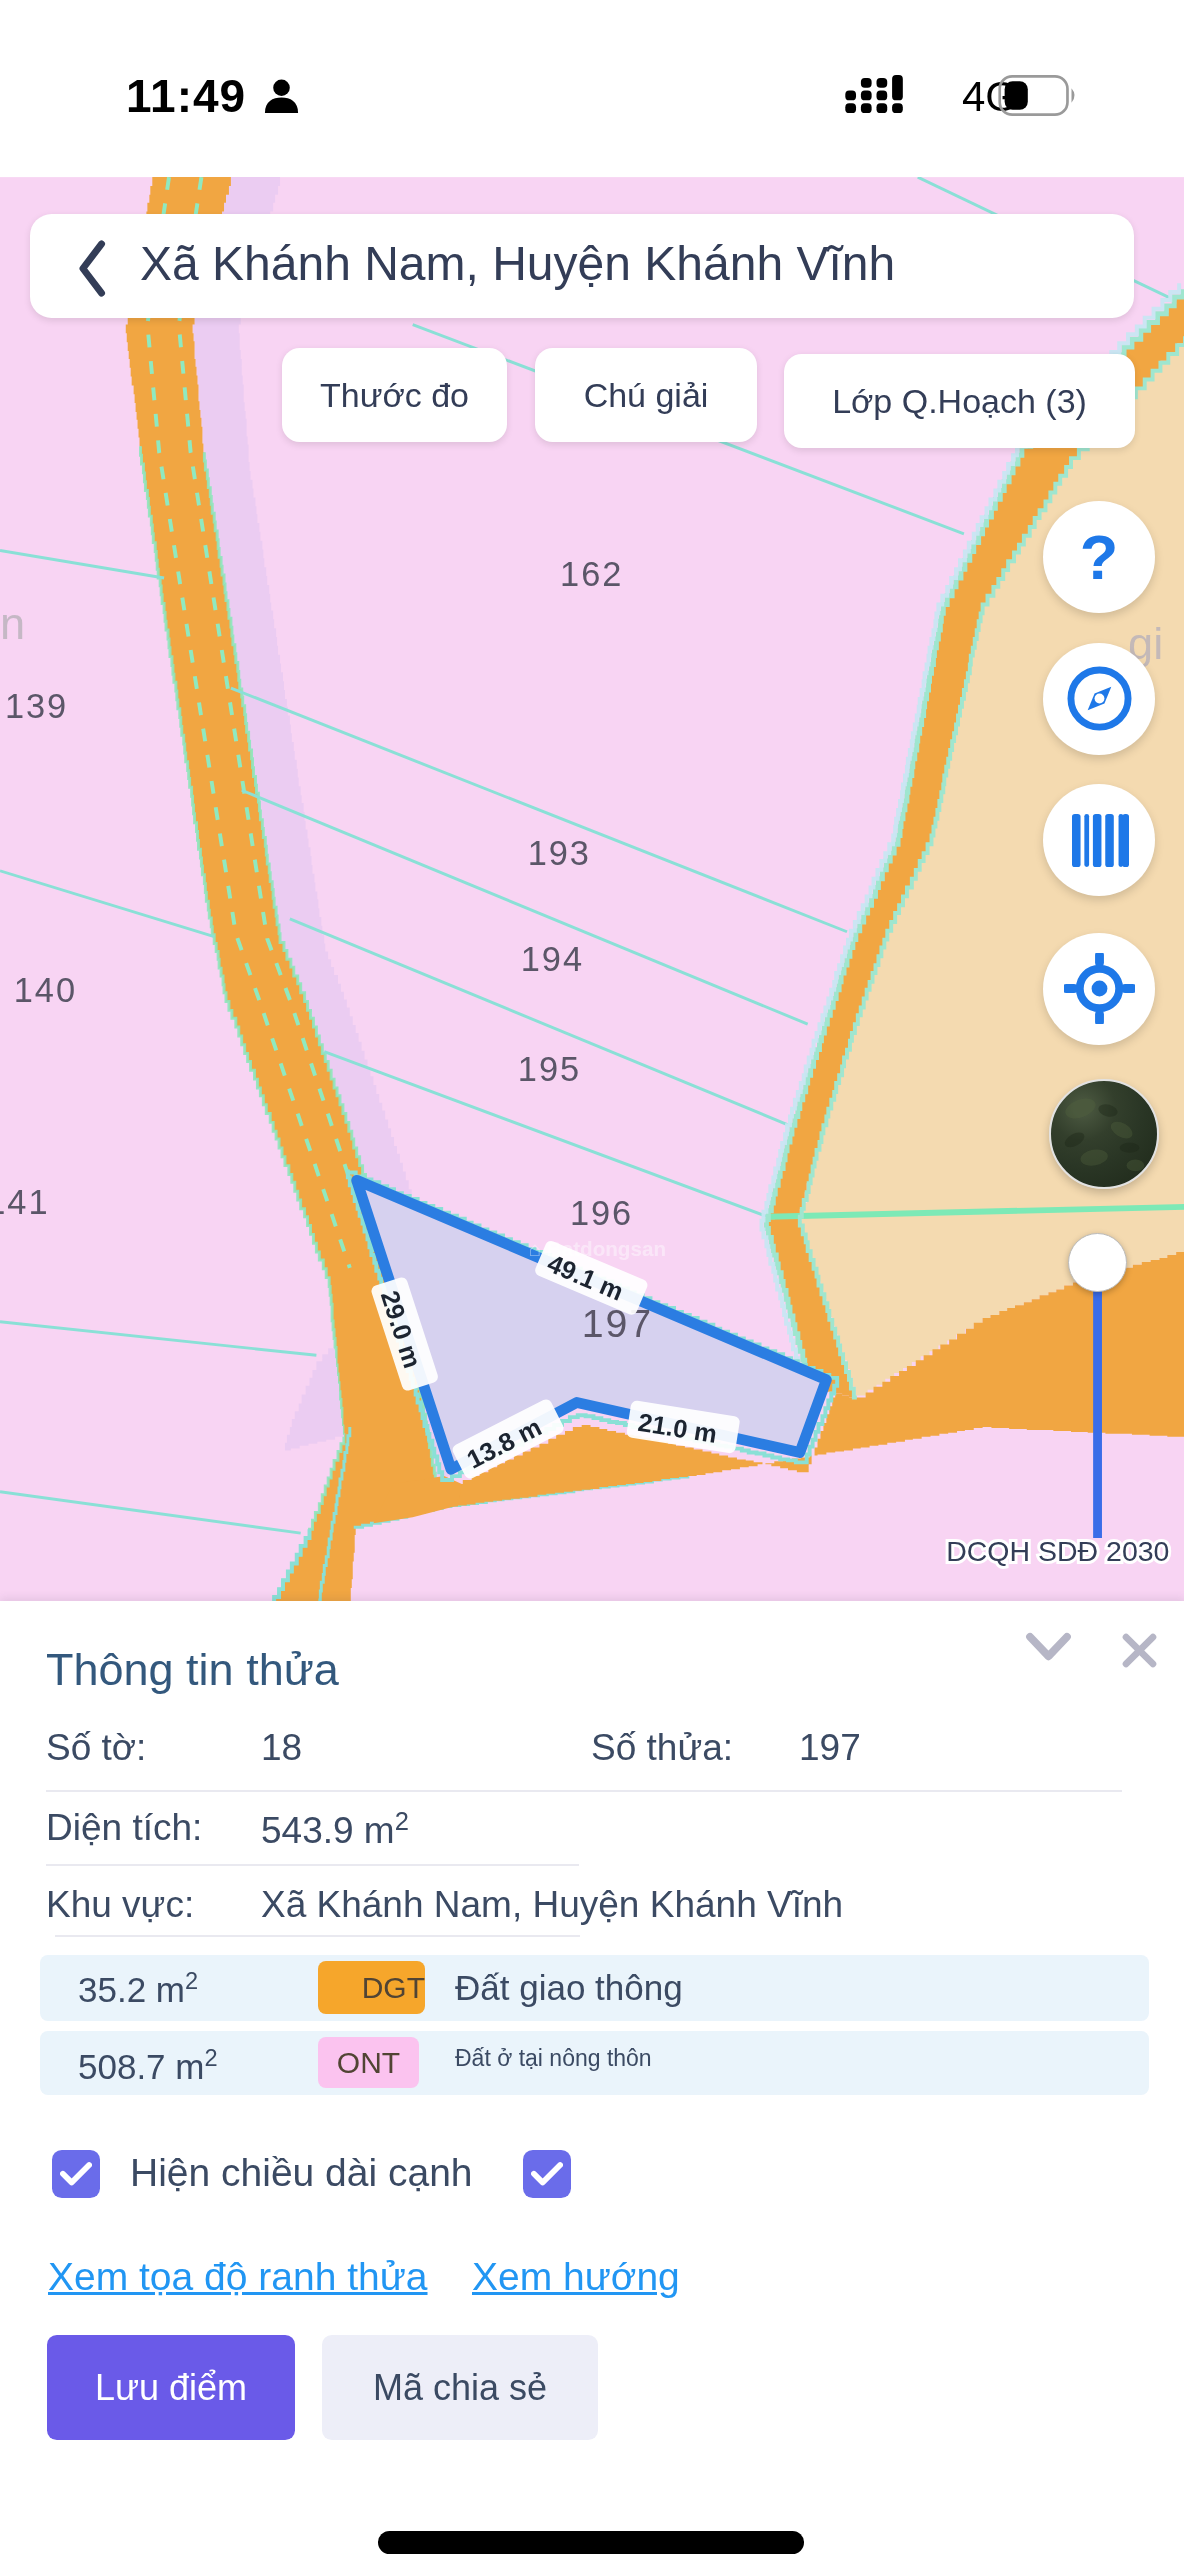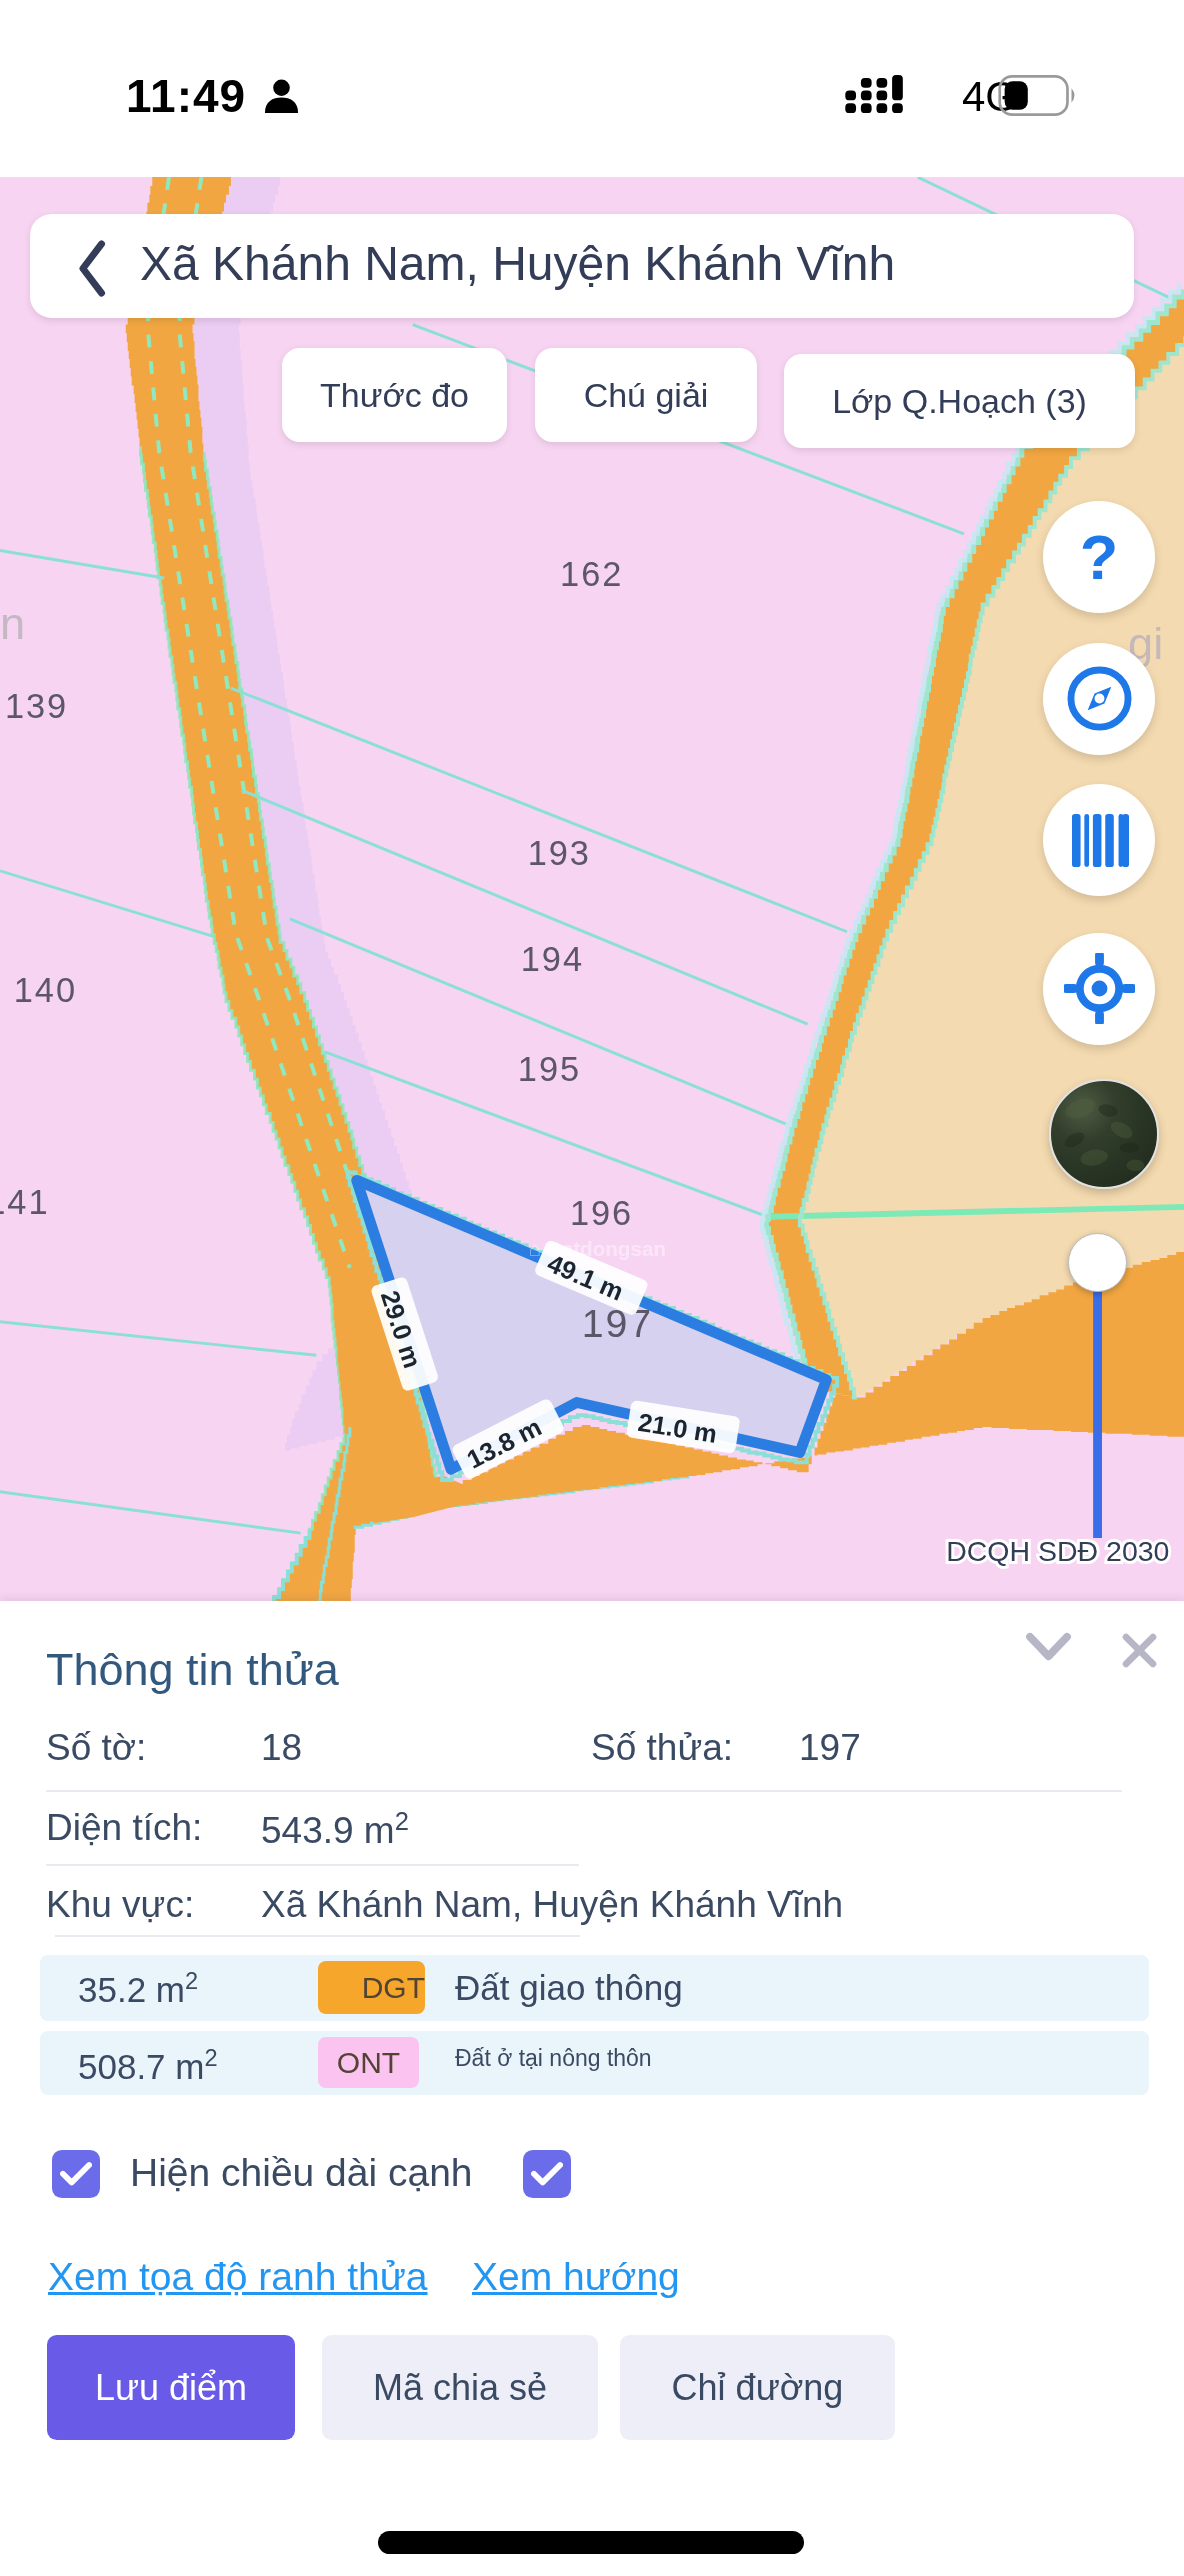--- a/index.html
+++ b/index.html
@@ -250,17 +250,16 @@
     </svg>
 
   <div class="abs" style="left:48px;top:654px;font-size:39px;color:#2196f3;text-decoration:underline;">Xem tọa độ ranh thửa</div>
 
   <div class="abs" style="left:472px;top:654px;font-size:39px;color:#2196f3;text-decoration:underline;">Xem hướng</div>
 
   <div class="abs" style="left:47px;top:734px;width:248px;height:105px;background:#6a5ae8;border-radius:9.8px;text-align:center;line-height:105px;font-size:36px;color:#fff;">Lưu điểm</div>
 
   <div class="abs" style="left:322px;top:734px;width:276px;height:105px;background:#edeef8;border-radius:9.8px;text-align:center;line-height:105px;font-size:36px;color:#3b4a63;">Mã chia sẻ</div>
 
-  <div class="abs" style="left:620px;top:734px;width:275px;height:105px;background:#edeef8;border-radius:9.8px;text-align:center;line-height:105px;font-size:36px;color:#3b4a63;">Chỉ đường</div>
 
   <div class="abs" style="left:378px;top:930px;width:426px;height:22.6px;background:#000;border-radius:11.8px;"></div>
 </div>
 
 
 </body></html>

